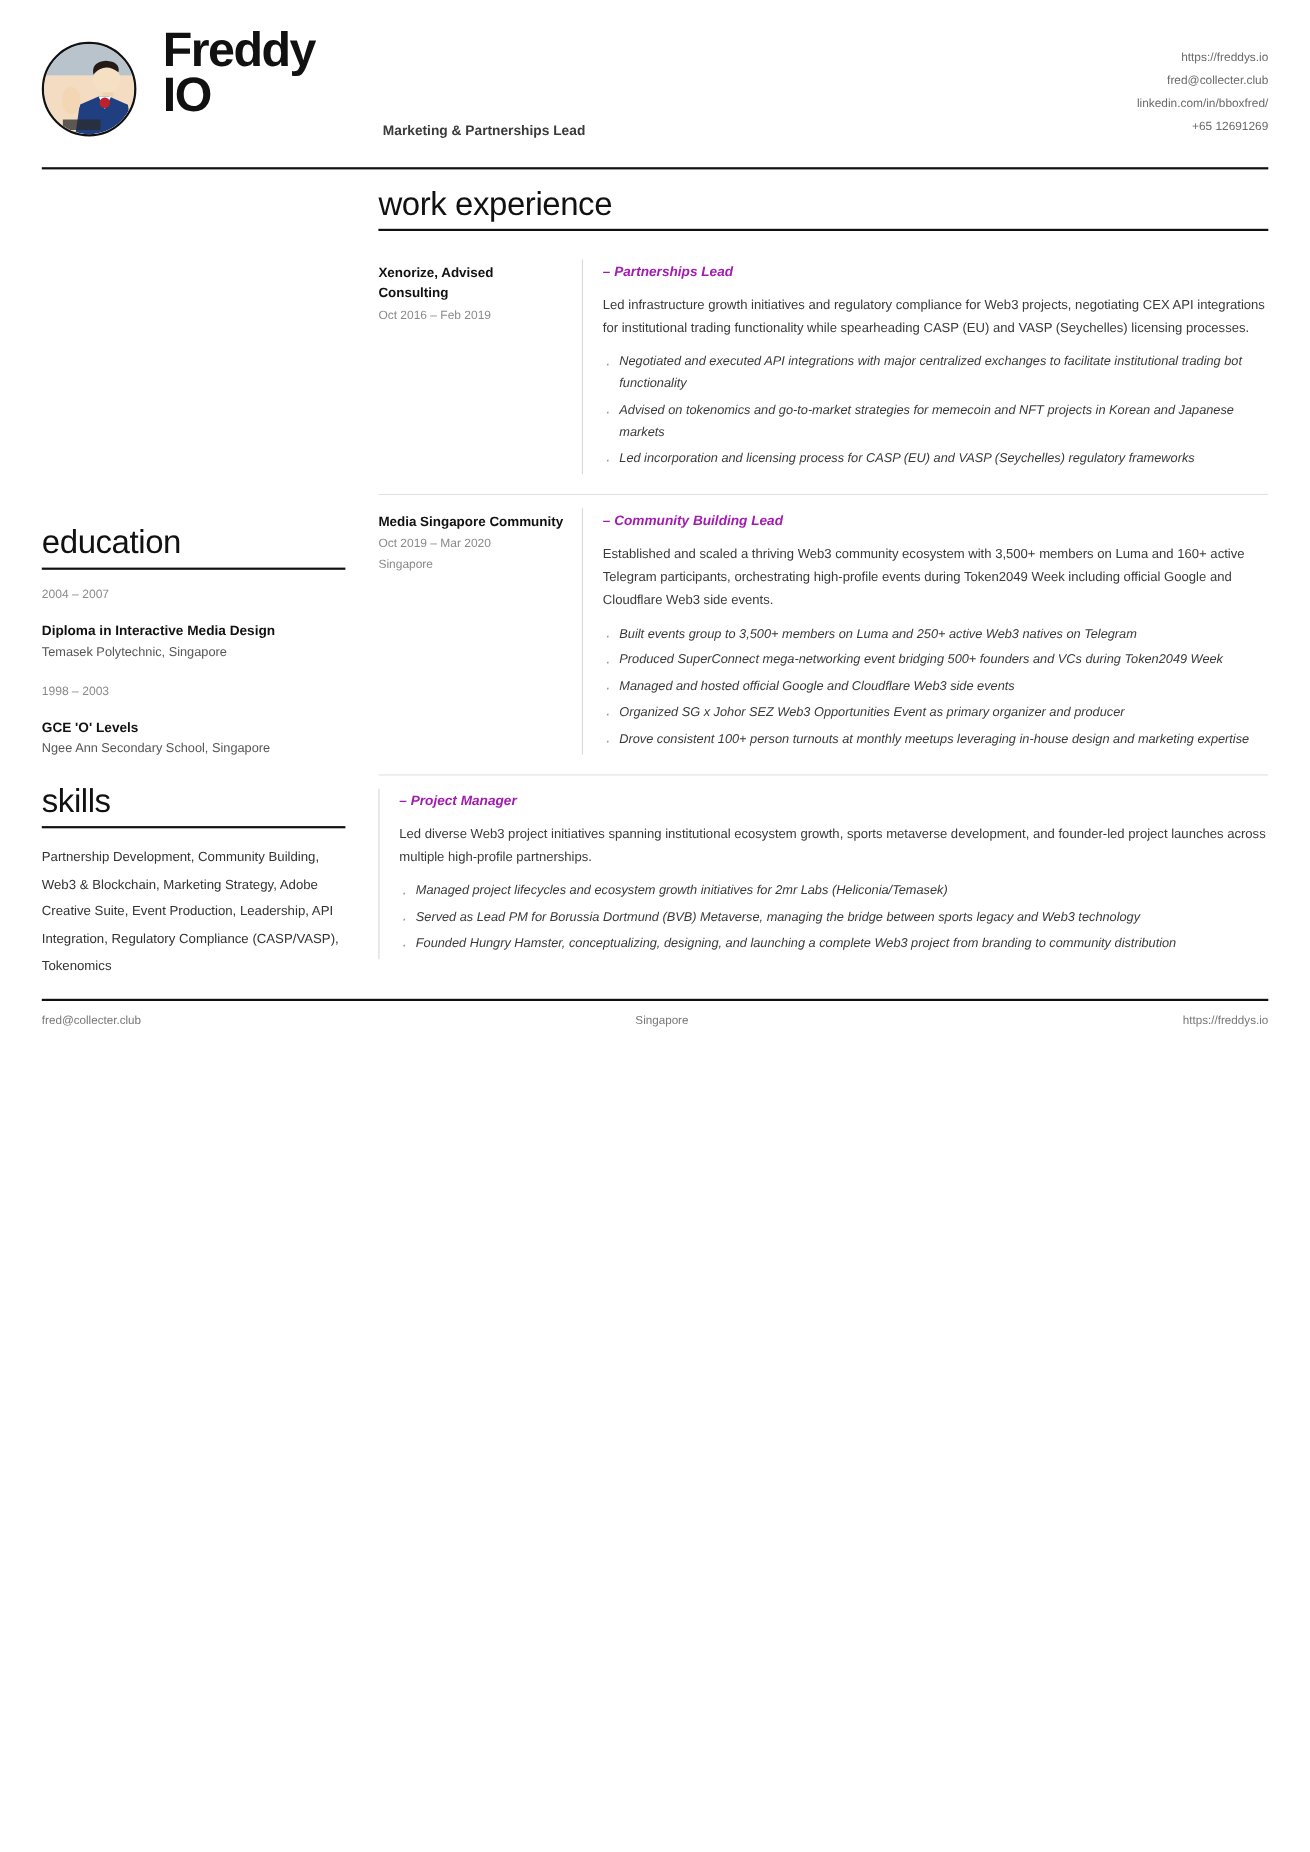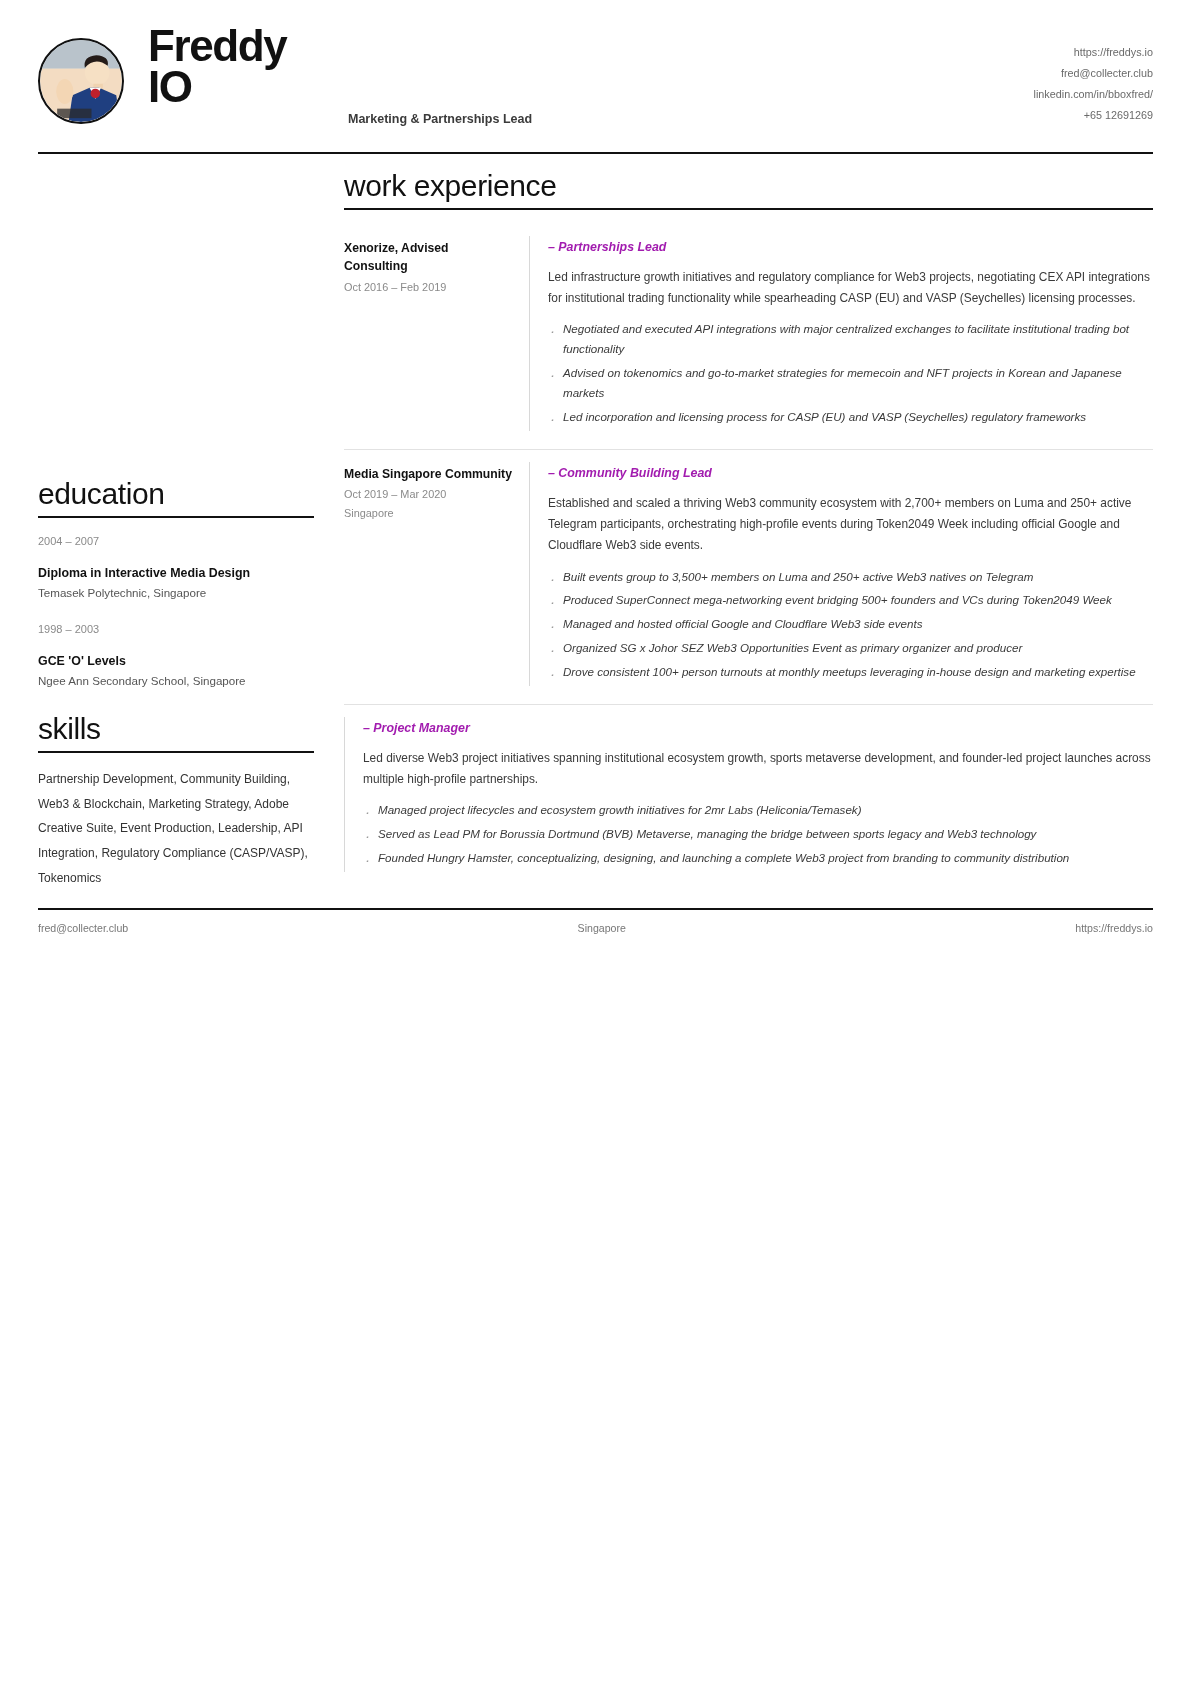--- a/index.html
+++ b/index.html
@@ -307,21 +307,21 @@
       </div>
 
       <div class="job">
         <div class="job-left">
           <div class="job-company">Media Singapore Community</div>
           <div class="job-dates">Oct 2019 – Mar 2020</div>
           <div class="job-location">Singapore</div>
         </div>
         <div class="job-right">
           <div class="job-title">– Community Building Lead</div>
-          <div class="job-summary">Established and scaled a thriving Web3 community ecosystem with 2,700+ members on Luma and 250+ active Telegram participants, orchestrating high-profile events during Token2049 Week including official Google and Cloudflare Web3 side events.</div>
+          <div class="job-summary">Established and scaled a thriving Web3 community ecosystem with 3,500+ members on Luma and 160+ active Telegram participants, orchestrating high-profile events during Token2049 Week including official Google and Cloudflare Web3 side events.</div>
           <ul class="bullets">
             <li>Built events group to 3,500+ members on Luma and 250+ active Web3 natives on Telegram</li>
             <li>Produced SuperConnect mega-networking event bridging 500+ founders and VCs during Token2049 Week</li>
             <li>Managed and hosted official Google and Cloudflare Web3 side events</li>
             <li>Organized SG x Johor SEZ Web3 Opportunities Event as primary organizer and producer</li>
             <li>Drove consistent 100+ person turnouts at monthly meetups leveraging in-house design and marketing expertise</li>
           </ul>
         </div>
       </div>
 

